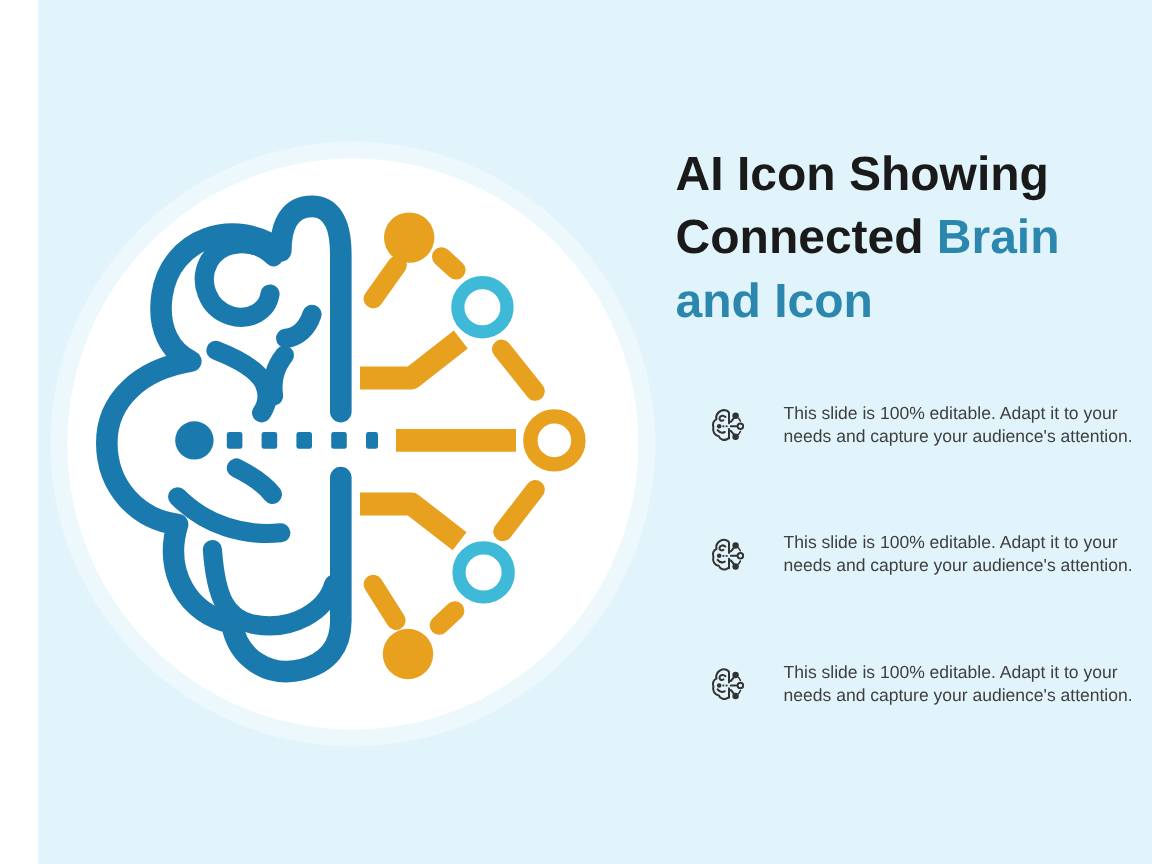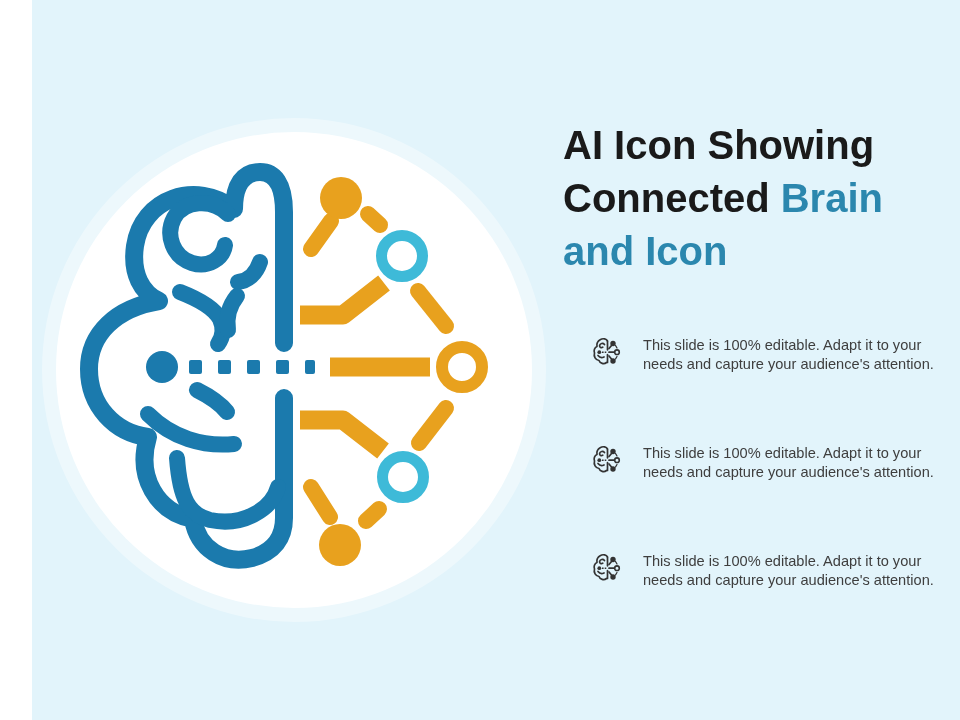--- a/index.html
+++ b/index.html
@@ -61,21 +61,21 @@
   .title .t-gap  { margin-left: 11px; }
 
   .bullets {
     position: absolute;
     left: 559px;
     top: 336px;
     display: flex;
     flex-direction: column;
     gap: 70px;
   }
-  .bullet { display: flex; align-items: flex-start; gap: 19px; }
+  .bullet { display: flex; align-items: center; gap: 29px; }
   .bullet .mini { flex: 0 0 auto; color: var(--bullet-icon); margin-top: 0; }
   .bullet-text {
     font-size: 14.6px;
     line-height: 19px;
     color: var(--body-text);
   }
 </style>
 </head>
 <body>
 

